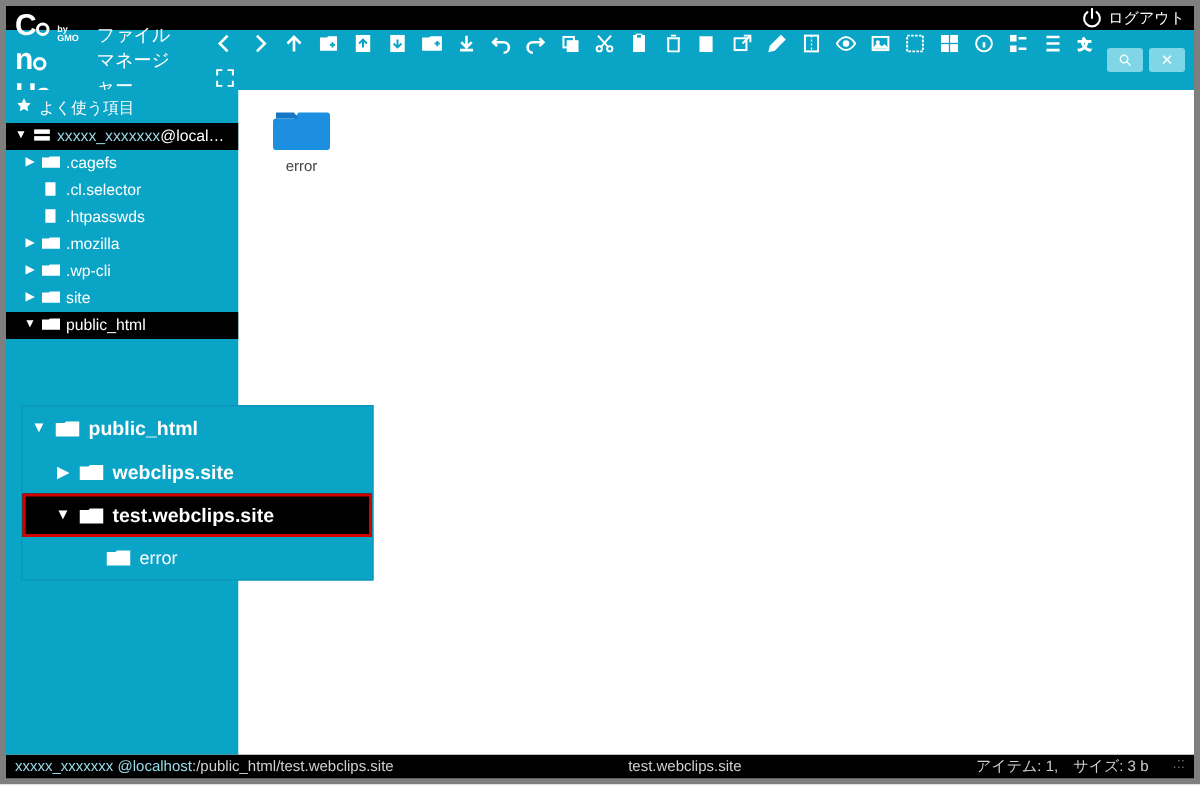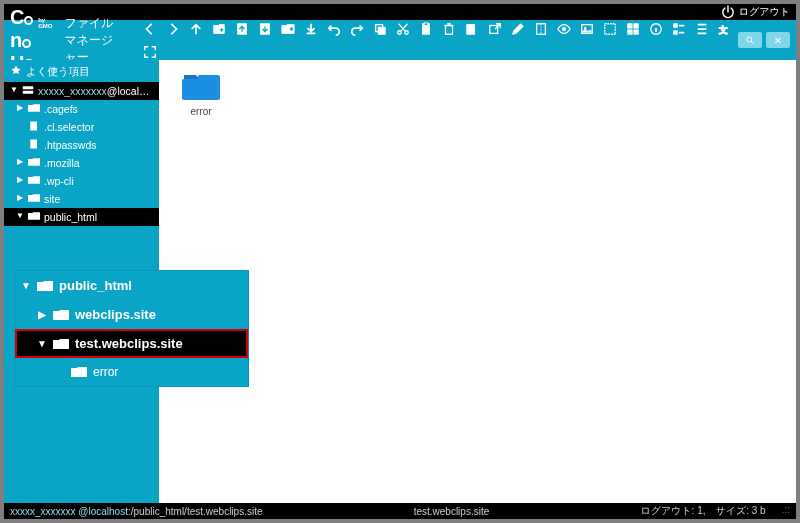--- a/index.html
+++ b/index.html
@@ -387,20 +387,20 @@
         </div>
       </div>
     </div>
 
     <div class="status">
       <span class="path">
         <span class="blur">xxxxx_xxxxxxx @localhost:</span><span>/public_html/test.webclips.site</span>
       </span>
       <span class="center">test.webclips.site</span>
       <span class="right">
-        <span>ログアウト: 1,</span>
+        <span>アイテム: 1,</span>
         <span>サイズ: 3 b</span>
         <span class="grip">.::</span>
       </span>
     </div>
 
   </div>
 </div>
 
 </body></html>

